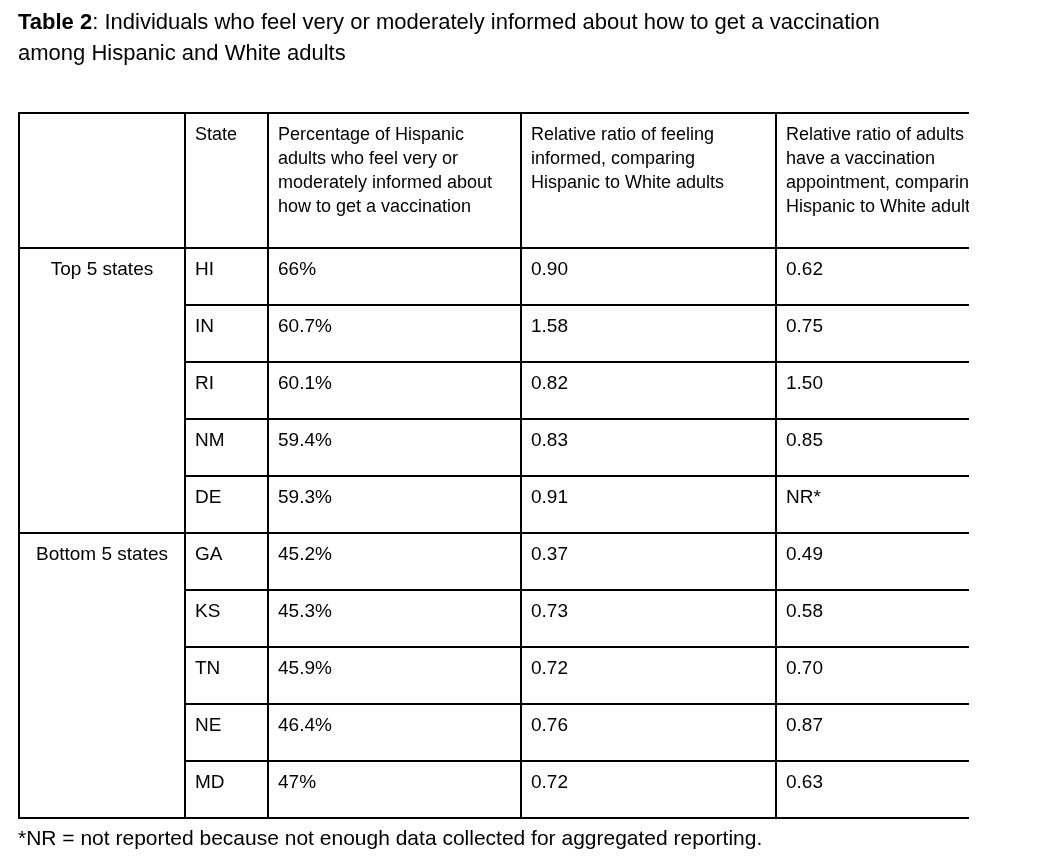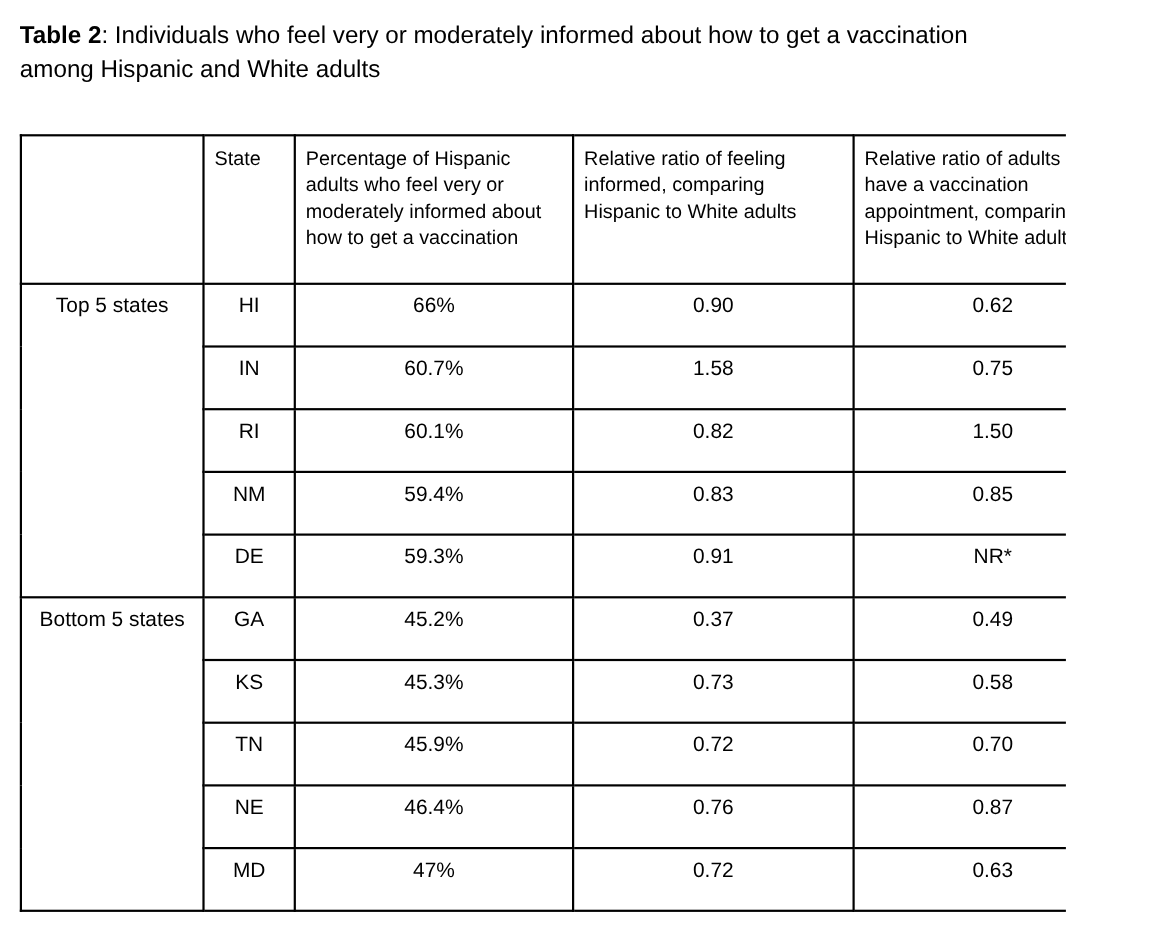--- a/index.html
+++ b/index.html
@@ -6,21 +6,21 @@
     margin: 0;
     padding: 0;
     background: #ffffff;
     color: #000000;
     font-family: "Liberation Sans", sans-serif;
   }
   .page {
     width: 969px;
     height: 864px;
     box-sizing: border-box;
-    padding: 16px 18px 0 18px;
+    padding: 6px 18px 0 18px;
     background: #ffffff;
     overflow: hidden;
   }
   .caption {
     font-size: 22px;
     line-height: 31px;
     margin: 0 0 22px 0;
     max-width: 965px;
   }
   .caption b { font-weight: bold; }
@@ -43,21 +43,20 @@
     font-size: 18px;
     line-height: 24px;
     padding: 8px 9px;
     height: 135px;
   }
   .data-table td {
     font-size: 19px;
     line-height: 24px;
     padding: 8px 9px;
     height: 57px;
-    text-align: center;
   }
   .data-table td.group-label {
     text-align: center;
   }
   .footnote {
     font-size: 21px;
     line-height: 28px;
     margin: 5px 0 0 0;
   }
 </style>
@@ -144,14 +143,15 @@
       </tr>
       <tr>
         <td>MD</td>
         <td>47%</td>
         <td>0.72</td>
         <td>0.63</td>
       </tr>
     </tbody>
   </table>
 
+  <p class="footnote">*NR = not reported because not enough data collected for aggregated reporting.</p>
 
 </div>
 
 </body></html>

